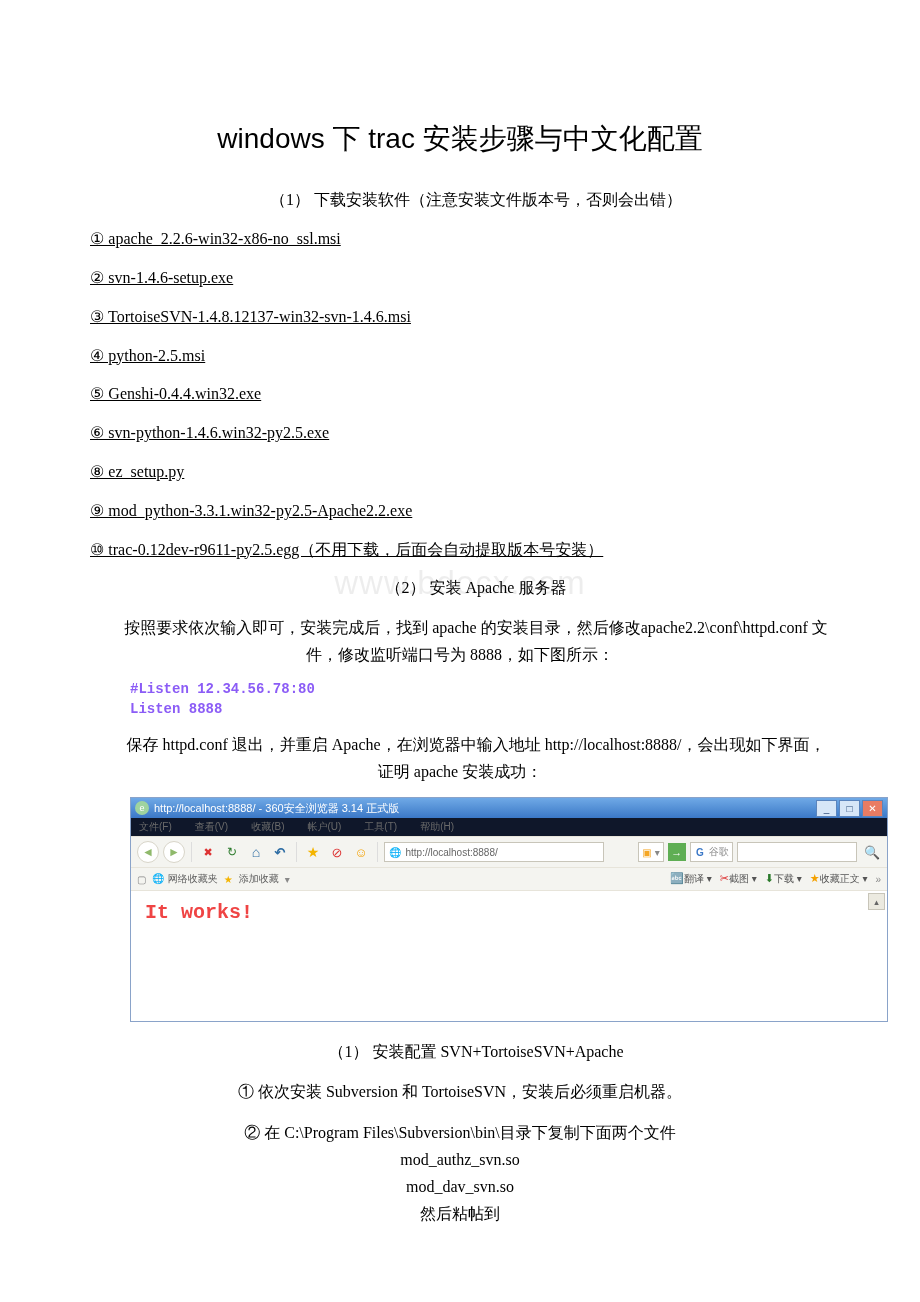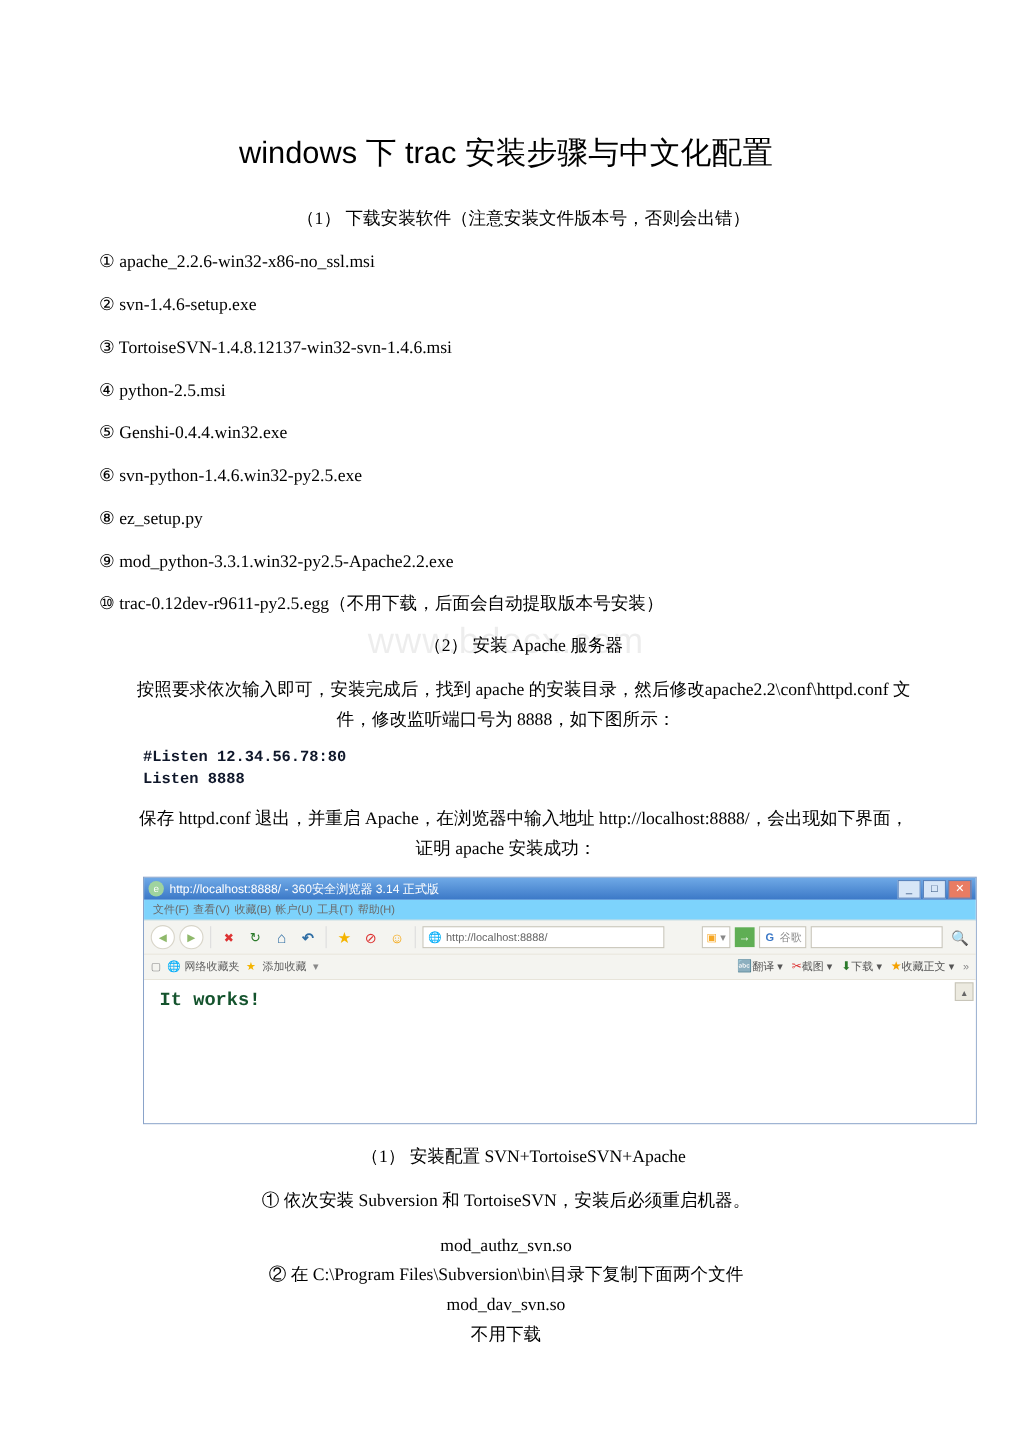--- a/index.html
+++ b/index.html
@@ -26,27 +26,28 @@
     text-indent: 0;
     text-align: center;
   }
   .indent {
     text-indent: 2em;
   }
   .list-item {
     font-size: 16px;
     line-height: 1.8;
     margin: 0 0 10px 0;
+    text-decoration: underline;
   }
   .code-img {
     margin: 6px 0 12px 40px;
     font-family: "Courier New", monospace;
     font-weight: bold;
     font-size: 14px;
-    color: #0f172a;
+    color: #8b5cf6;
     line-height: 1.4;
   }
   .watermark-wrap {
     position: relative;
   }
   .watermark {
     position: absolute;
     top: -10px;
     left: 50%;
     transform: translateX(-50%);
@@ -94,25 +95,25 @@
     background: #d7e6f7;
     border: 1px solid #5a84bd;
     display: flex;
     align-items: center;
     justify-content: center;
     font-size: 10px;
     color: #2a4a78;
   }
   .bw-titlebar .win-btn.close { background: #e97c63; color: #fff; }
   .bw-menubar {
-    background: #7dd3fc;
+    background: #0f172a;
     height: 18px;
     display: flex;
     align-items: center;
-    gap: 4px;
+    gap: 23px;
     padding: 0 8px;
     color: #6a6a6a;
     font-size: 10px;
     border-bottom: 1px solid #e7e4da;
   }
   .bw-toolbar {
     background: #f4f4f0;
     height: 30px;
     display: flex;
     align-items: center;
@@ -187,23 +188,23 @@
   .bk-right { display:flex; align-items:center; gap:8px; color:#555; }
   .bk-right .ico { font-size:11px; }
   .bw-content {
     background:#fff;
     height: 110px;
     padding: 10px 14px;
     position: relative;
   }
   .bw-content .it-works {
     font-family: "Courier New", monospace;
-    font-size: 17px;
+    font-size: 20px;
     font-weight: bold;
-    color: #14532d;
+    color: #ef4444;
   }
   .bw-content .scroll-up {
     position:absolute; top:2px; right:2px;
     width:15px; height:15px; background:#eceae0; border:1px solid #c8c5b9;
     display:flex; align-items:center; justify-content:center;
     font-size:9px; color:#666;
   }
 
   .en { font-family: "Times New Roman", serif; }
 </style>
@@ -307,17 +308,17 @@
     <div class="bw-content">
       <div class="scroll-up">▴</div>
       <div class="it-works">It works!</div>
     </div>
   </div>
 
   <p class="para indent">（1）    安装配置 SVN+TortoiseSVN+Apache</p>
 
   <p class="para" style="margin-bottom:14px;">① 依次安装 Subversion 和 TortoiseSVN，安装后必须重启机器。</p>
 
+  <p class="para" style="margin-bottom:0;">② 在 C:\Program Files\Subversion\bin\目录下复制下面两个文件</p>
   <p class="para en" style="margin-bottom:0;">mod_authz_svn.so</p>
-  <p class="para" style="margin-bottom:0;">② 在 C:\Program Files\Subversion\bin\目录下复制下面两个文件</p>
   <p class="para en" style="margin-bottom:0;">mod_dav_svn.so</p>
-  <p class="para" style="margin-bottom:0;">不用下载</p>
+  <p class="para" style="margin-bottom:0;">然后粘帖到</p>
 </div>
 
 </body></html>

